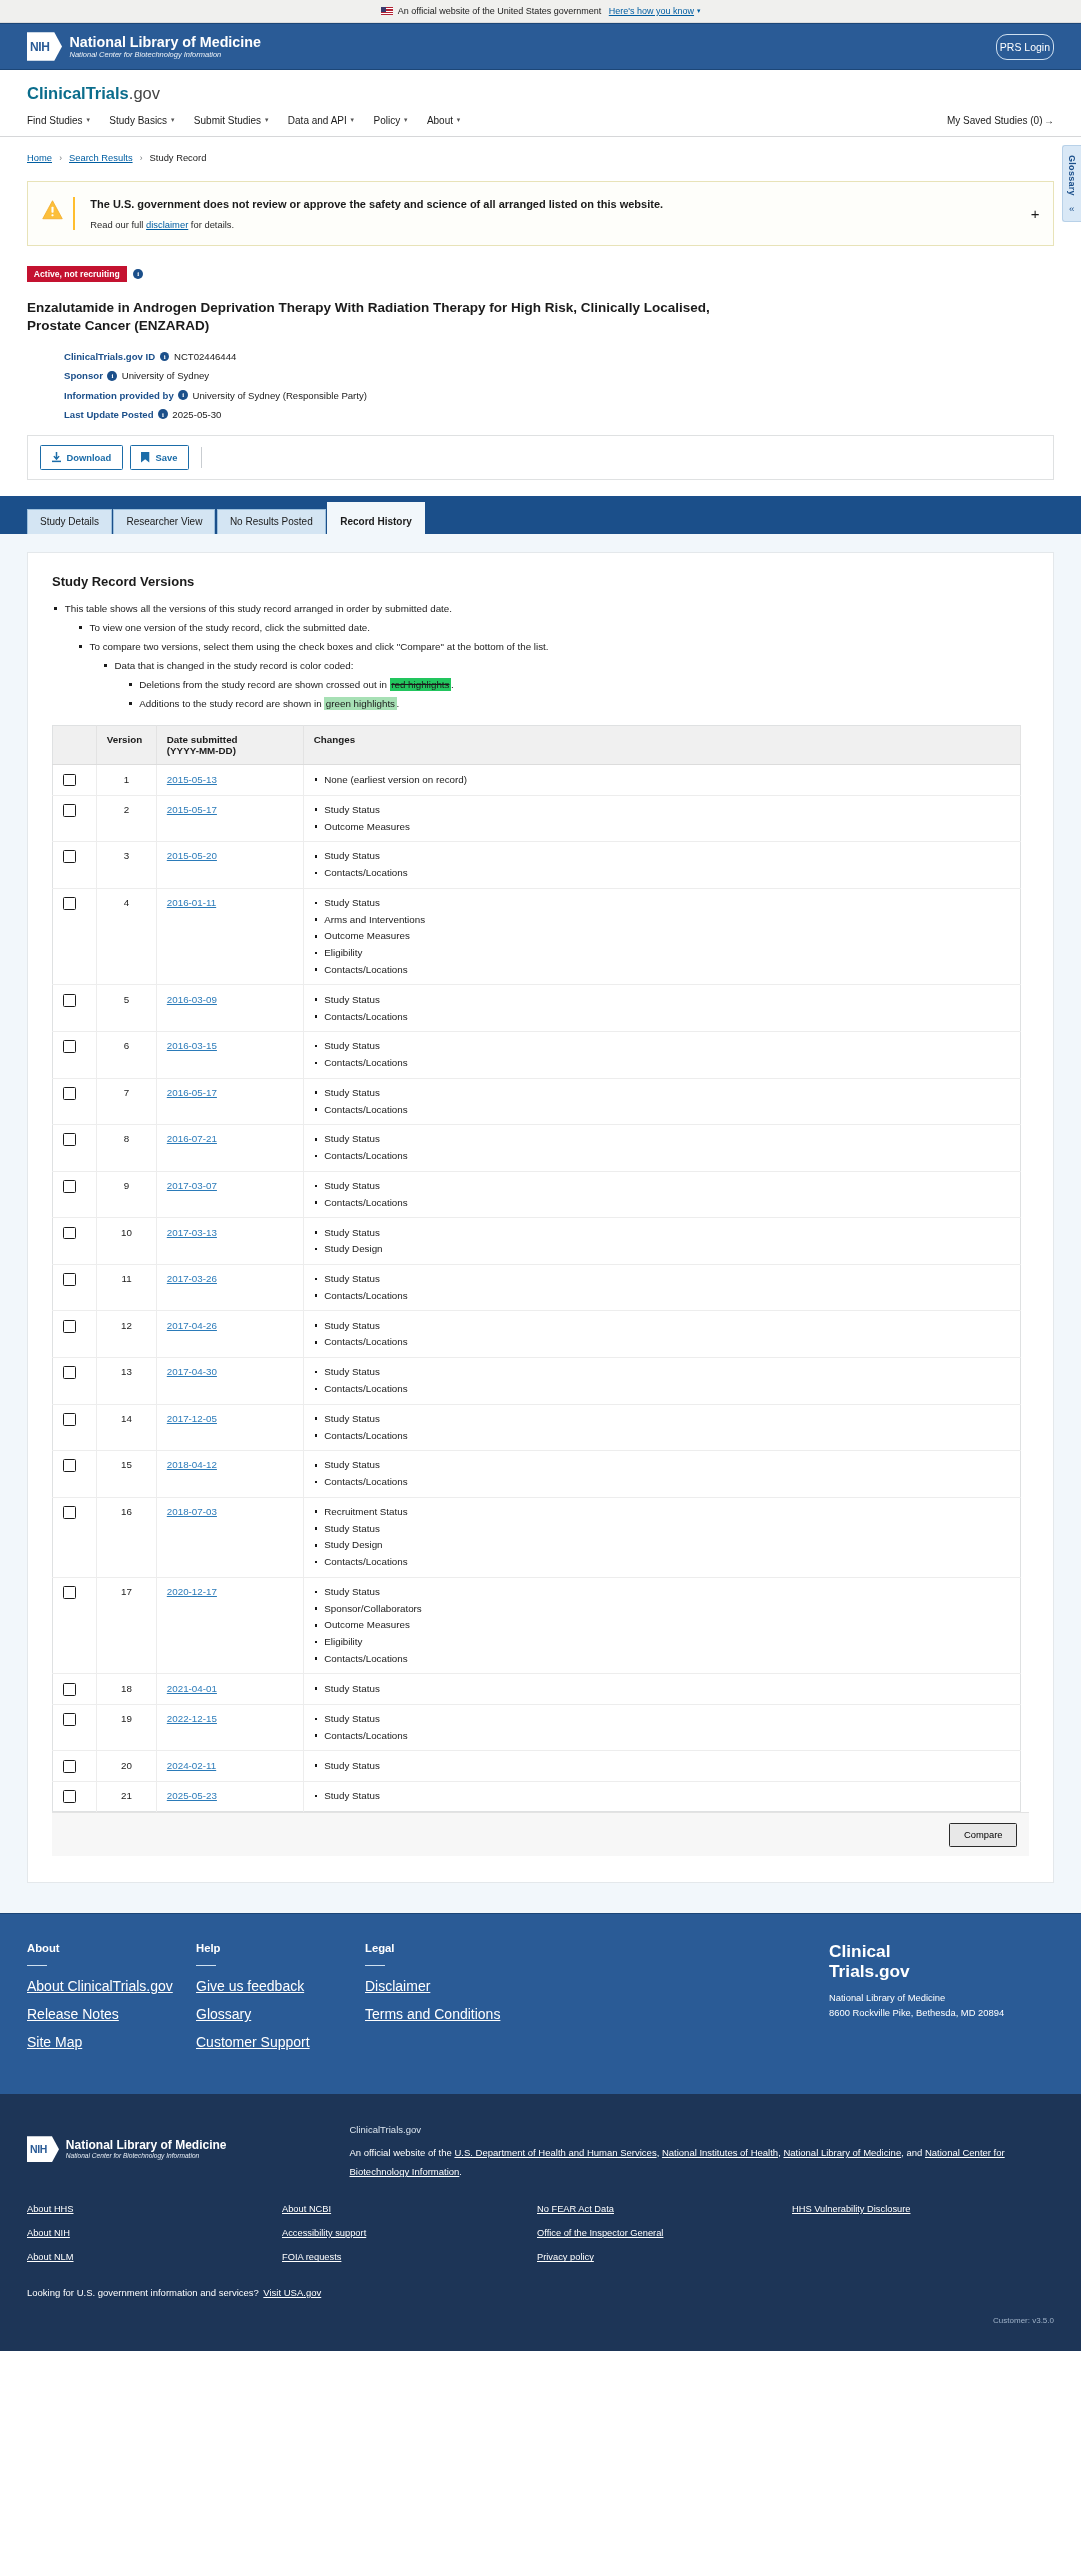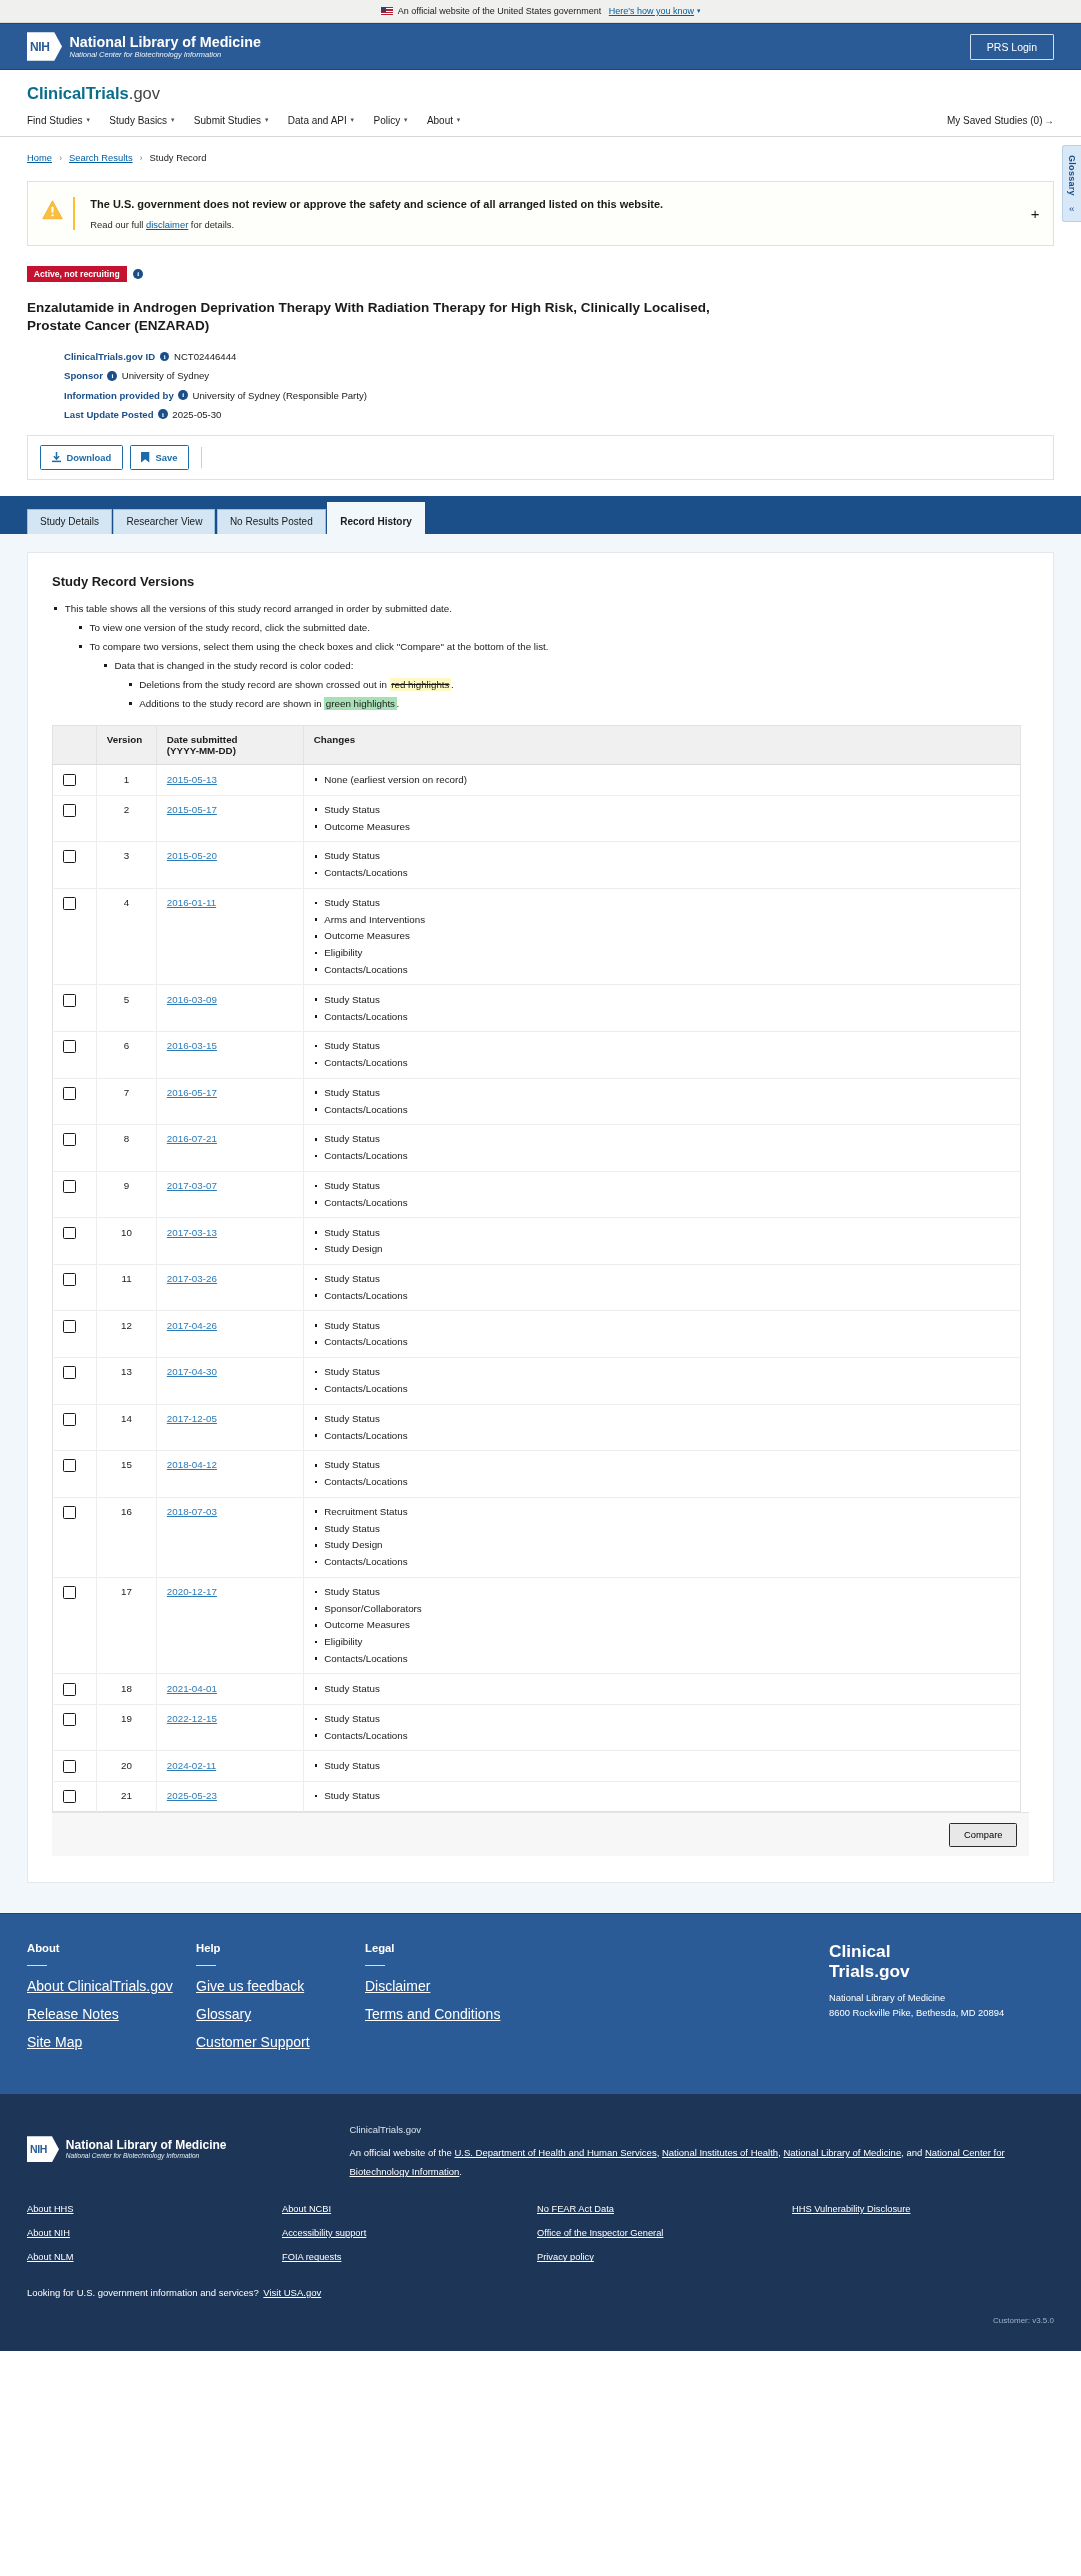--- a/index.html
+++ b/index.html
@@ -70,23 +70,23 @@
     justify-content: flex-start;
     padding-left: 3px;
     clip-path: polygon(0 0, 78% 0, 100% 50%, 78% 100%, 0 100%);
   }
   .nlm-text .line1 { color: #fff; font-size: 14.3px; font-weight: bold; line-height: 1.12; }
   .nlm-text .line2 { color: #eef3f8; font-size: 7.5px; font-style: italic; line-height: 1.3; }
   .prs-login {
     margin-left: auto;
     color: #fff;
     border: 0.8px solid #cfe0f0;
-    border-radius: 1px;
+    border-radius: 11px;
     font-size: 10.5px;
-    padding: 6px 16px;
+    padding: 6px 3px;
     background: transparent;
     cursor: pointer;
   }
 
   
   .site-head {
     padding: 13.5px 27px 0 27px;
     border-bottom: 0.8px solid #d6d7d9;
     background: #fff;
   }
@@ -273,21 +273,21 @@
   .notes li { position: relative; padding-left: 12.8px; margin-bottom: 3.8px; }
   .notes li::before {
     content: "";
     position: absolute;
     left: 2.3px; top: 6px;
     width: 3px; height: 3px;
     background: #1b1b1b;
   }
   .notes ul ul { margin-top: 3.8px; margin-left: 12px; }
   .hl-red {
-    background: #fef9c3;
+    background: #22c55e;
     text-decoration: line-through;
     padding: 0.8px 1.5px;
   }
   .hl-green { background: #a7e0b5; padding: 0.8px 1.5px; }
 
   
   .vtable {
     margin-top: 13.5px;
     border: 0.8px solid #dfe1e2;
     border-collapse: collapse;

